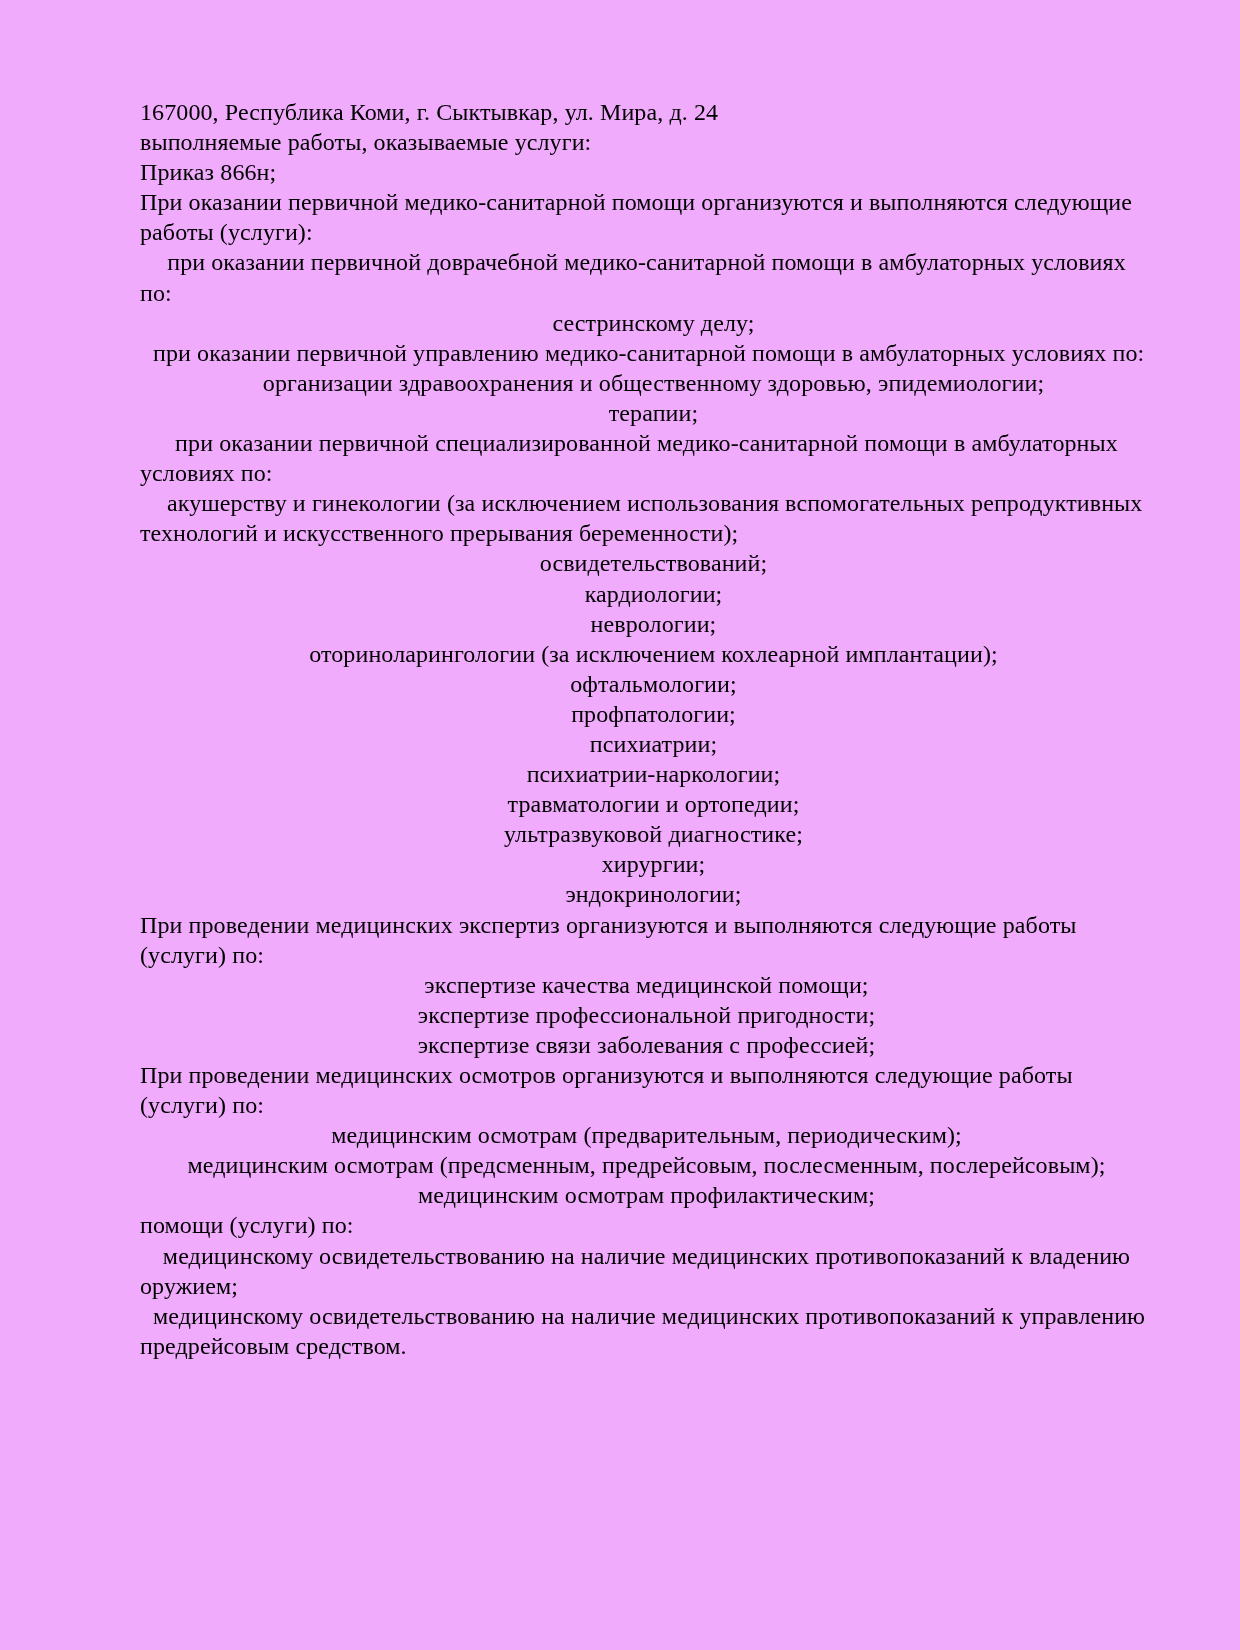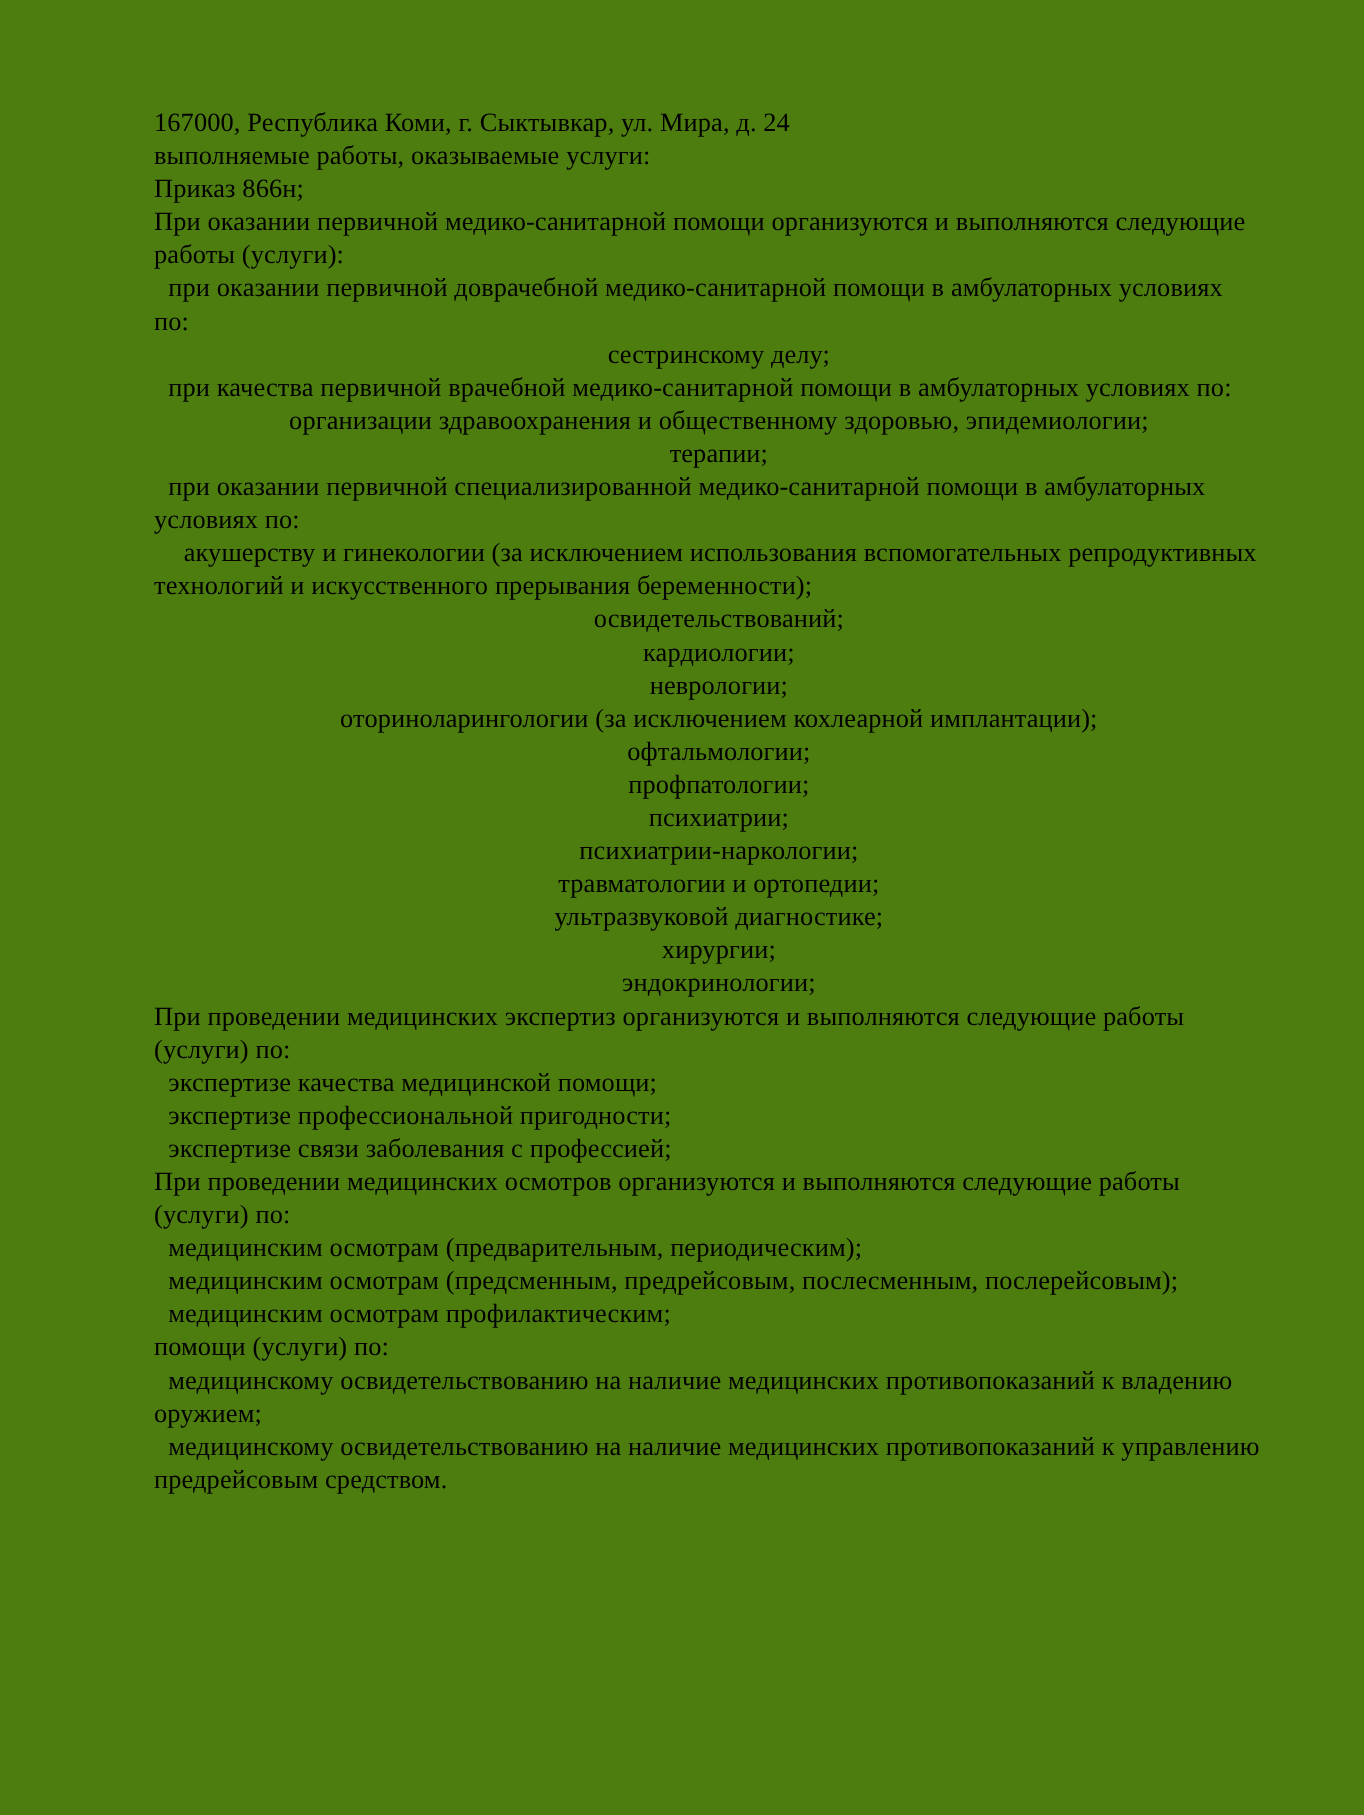--- a/index.html
+++ b/index.html
@@ -12,47 +12,47 @@
     height: 1650px;
     overflow: hidden;
     font-family: "Liberation Serif", "DejaVu Serif", serif;
     color: #000000;
   }
   .page {
     box-sizing: border-box;
     width: 1240px;
     height: 1650px;
     padding: 97px 100px 0 140px;
-    background: #4d7c0f;
+    background: #f0abfc;
   }
   .doc-lines {
     font-size: 24px;
     line-height: 30.1px;
   }
   .line {
     white-space: pre;
     letter-spacing: 0.1px;
   }
-  .line.i1 { padding-left: 13px; }
+  .line.i1 { padding-left: 13px; text-align: center; }
   .line.i2 { padding-left: 27px; text-align: center; }
 </style>
 </head>
 <body>
 
 <main class="page">
   <div class="doc-lines" id="doc-lines">
       <div class="line">167000, Республика Коми, г. Сыктывкар, ул. Мира, д. 24</div>
       <div class="line">выполняемые работы, оказываемые услуги:</div>
       <div class="line">Приказ 866н;</div>
       <div class="line">При оказании первичной медико-санитарной помощи организуются и выполняются следующие</div>
       <div class="line">работы (услуги):</div>
       <div class="line i1">при оказании первичной доврачебной медико-санитарной помощи в амбулаторных условиях</div>
       <div class="line">по:</div>
       <div class="line i2">сестринскому делу;</div>
-      <div class="line i1">при качества первичной врачебной медико-санитарной помощи в амбулаторных условиях по:</div>
+      <div class="line i1">при оказании первичной управлению медико-санитарной помощи в амбулаторных условиях по:</div>
       <div class="line i2">организации здравоохранения и общественному здоровью, эпидемиологии;</div>
       <div class="line i2">терапии;</div>
       <div class="line i1">при оказании первичной специализированной медико-санитарной помощи в амбулаторных</div>
       <div class="line">условиях по:</div>
       <div class="line i2">акушерству и гинекологии (за исключением использования вспомогательных репродуктивных</div>
       <div class="line">технологий и искусственного прерывания беременности);</div>
       <div class="line i2">освидетельствований;</div>
       <div class="line i2">кардиологии;</div>
       <div class="line i2">неврологии;</div>
       <div class="line i2">оториноларингологии (за исключением кохлеарной имплантации);</div>

